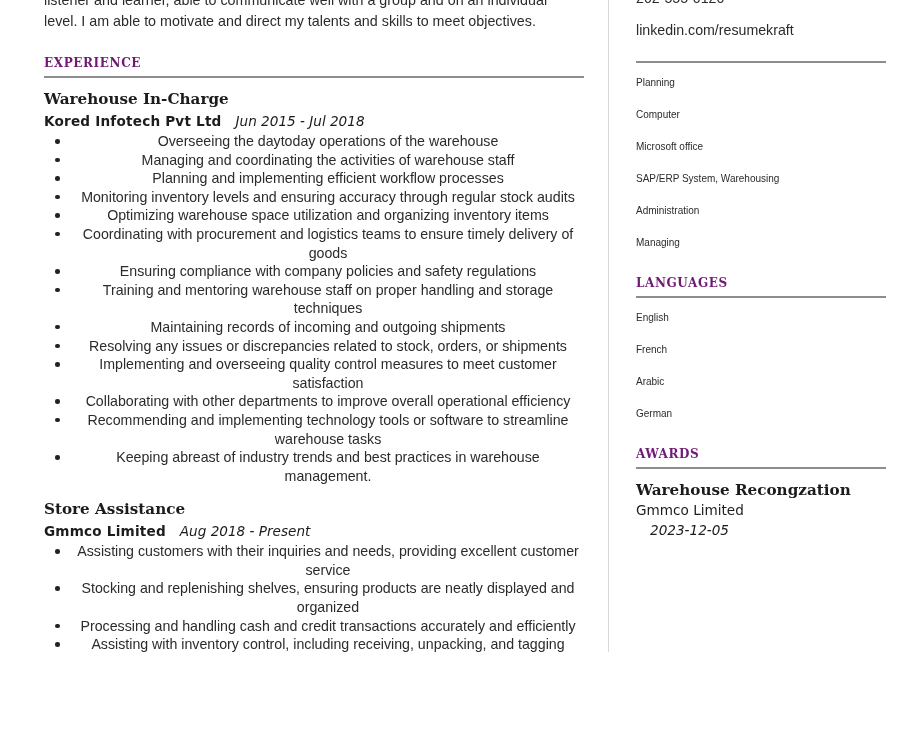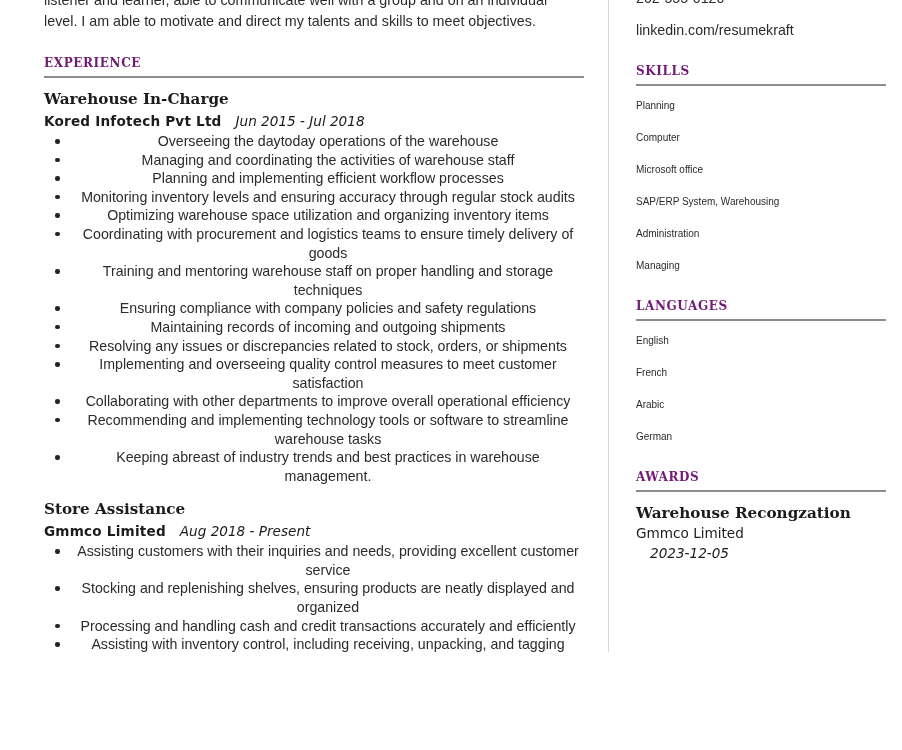--- a/index.html
+++ b/index.html
@@ -177,22 +177,22 @@
           <div class="job-entry first">
             <div class="job-title">Warehouse In-Charge</div>
             <div class="job-meta"><span class="job-company">Kored Infotech Pvt Ltd</span><span class="job-dates">Jun 2015 - Jul 2018</span></div>
             <ul class="duties">
               <li>Overseeing the daytoday operations of the warehouse</li>
               <li>Managing and coordinating the activities of warehouse staff</li>
               <li>Planning and implementing efficient workflow processes</li>
               <li>Monitoring inventory levels and ensuring accuracy through regular stock audits</li>
               <li>Optimizing warehouse space utilization and organizing inventory items</li>
               <li>Coordinating with procurement and logistics teams to ensure timely delivery of goods</li>
+              <li>Ensuring compliance with company policies and safety regulations</li>
               <li>Training and mentoring warehouse staff on proper handling and storage techniques</li>
-              <li>Ensuring compliance with company policies and safety regulations</li>
               <li>Maintaining records of incoming and outgoing shipments</li>
               <li>Resolving any issues or discrepancies related to stock, orders, or shipments</li>
               <li>Implementing and overseeing quality control measures to meet customer satisfaction</li>
               <li>Collaborating with other departments to improve overall operational efficiency</li>
               <li>Recommending and implementing technology tools or software to streamline warehouse tasks</li>
               <li>Keeping abreast of industry trends and best practices in warehouse management.</li>
             </ul>
           </div>
           <div class="job-entry">
             <div class="job-title">Store Assistance</div>
@@ -208,21 +208,20 @@
     </div>
 
   </div>
 
   <div class="col-side">
 
     <div class="side-contact-line">202-555-0120</div>
     <div class="side-contact-line">linkedin.com/resumekraft</div>
 
     <div class="sec-block">
-      <div class="sec-head">SKILLS</div>
       <div class="sec-head-rule"></div>
       <ul class="side-list" id="skills-list">
           <li>Planning</li>
           <li>Computer</li>
           <li>Microsoft office</li>
           <li>SAP/ERP System, Warehousing</li>
           <li>Administration</li>
           <li>Managing</li>
         </ul>
     </div>

